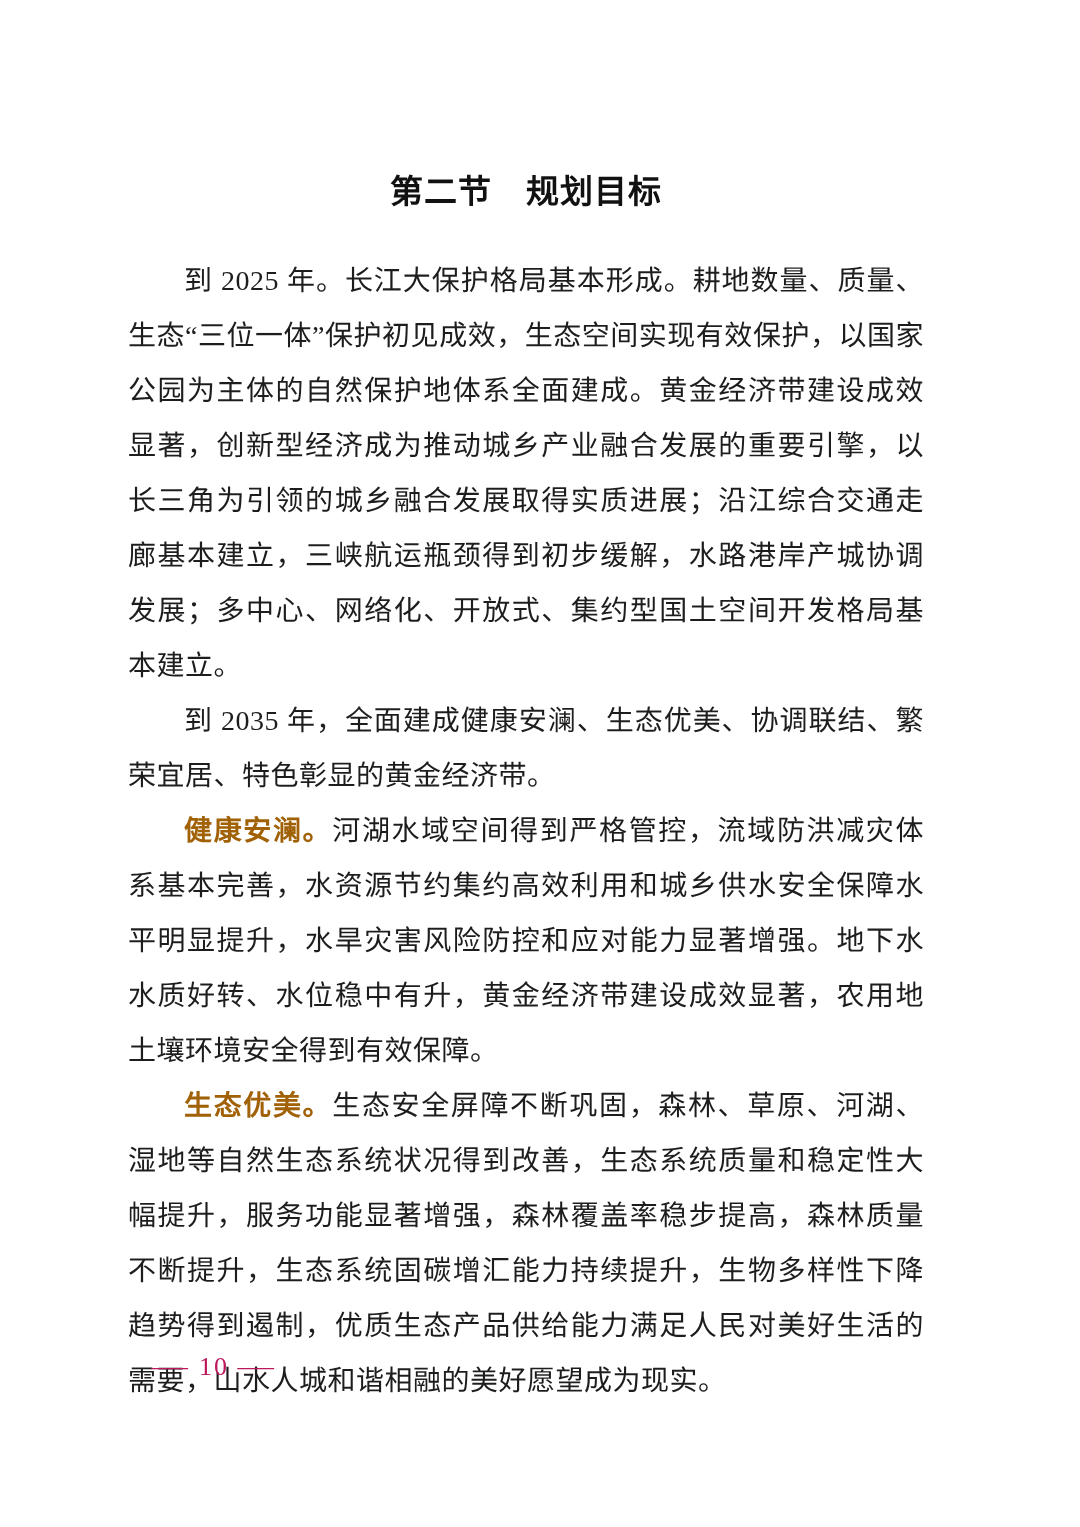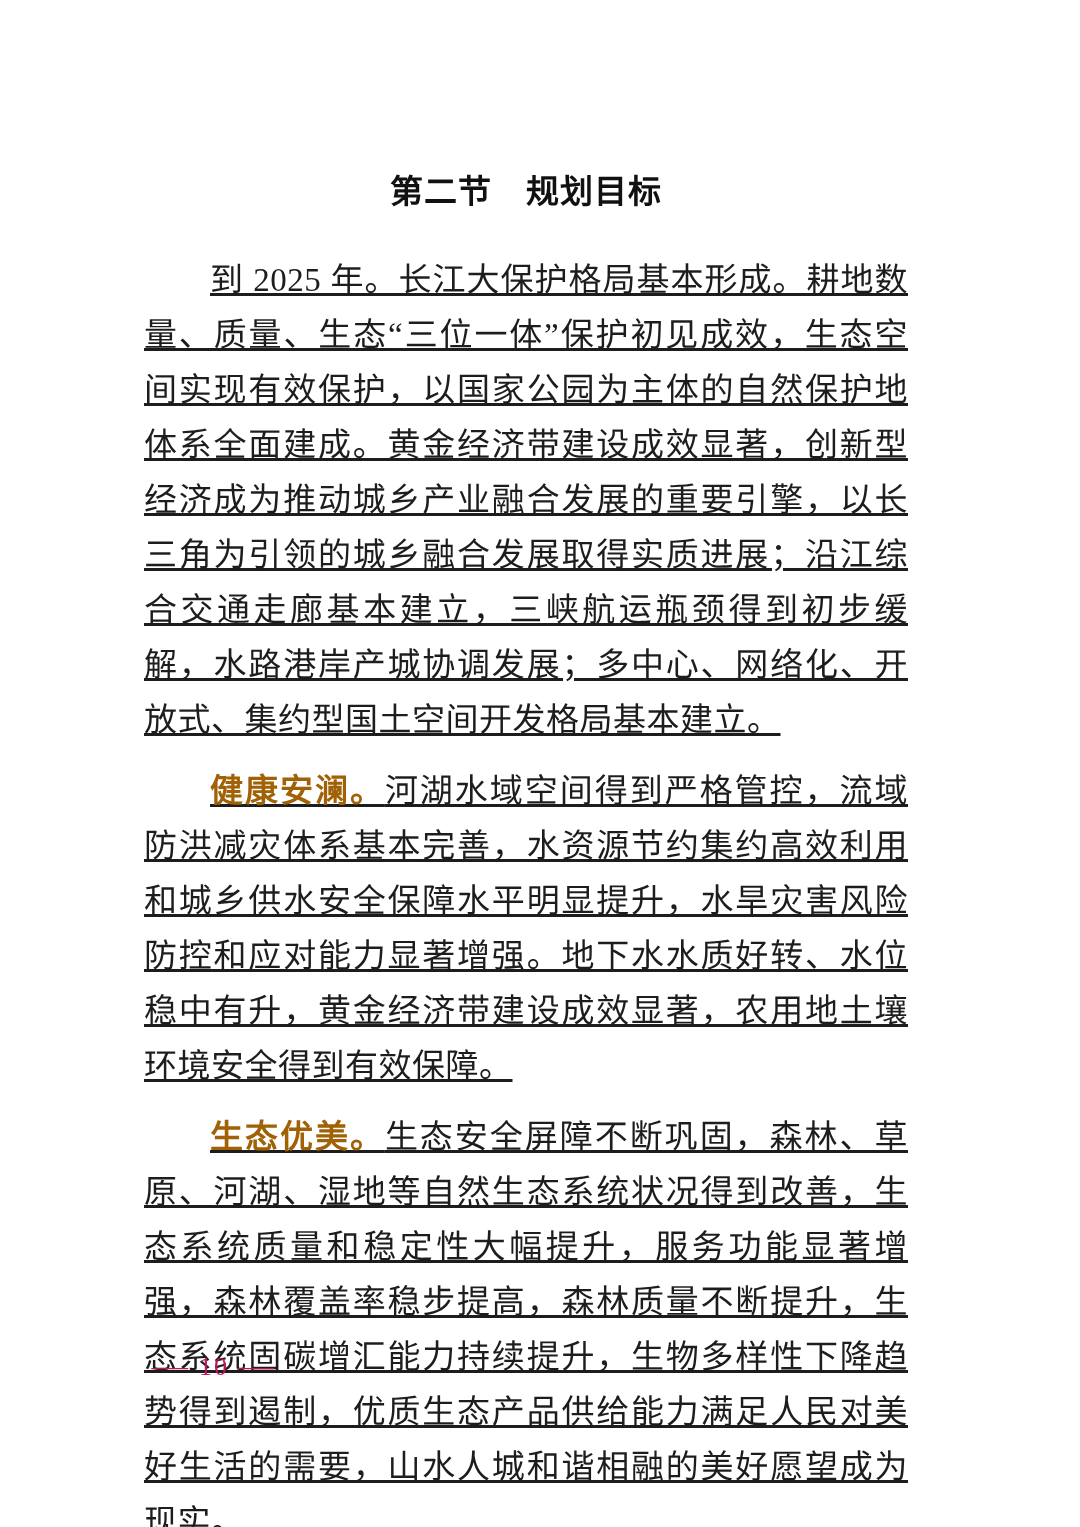--- a/index.html
+++ b/index.html
@@ -25,28 +25,27 @@
   .doc-title {
     margin: 0 0 40px 0;
     text-align: center;
     font-family: "Liberation Sans", "DejaVu Sans", sans-serif;
     font-size: 33px;
     font-weight: bold;
     color: #111111;
     letter-spacing: 1px;
   }
   .para {
-    margin: 16px;
-    font-size: 33px;
+    margin: 0;
+    font-size: 28px;
     line-height: 55px;
     text-align: justify;
     text-indent: 2em;
     letter-spacing: 0.5px;
     color: #1d1d1d;
-    text-decoration: underline;
   }
   .para .lead {
     font-weight: bold;
     color: #a16207;
   }
   .footer {
     position: absolute;
     left: 143px;
     top: 1352px;
     font-size: 26px;
@@ -62,20 +61,21 @@
 </style>
 </head>
 <body>
 
 <div class="page">
   <div class="content">
     <h1 class="doc-title">第二节　规划目标</h1>
 
     <p class="para"><span class="lead"></span><span>到 2025 年。长江大保护格局基本形成。耕地数量、质量、生态“三位一体”保护初见成效，生态空间实现有效保护，以国家公园为主体的自然保护地体系全面建成。黄金经济带建设成效显著，创新型经济成为推动城乡产业融合发展的重要引擎，以长三角为引领的城乡融合发展取得实质进展；沿江综合交通走廊基本建立，三峡航运瓶颈得到初步缓解，水路港岸产城协调发展；多中心、网络化、开放式、集约型国土空间开发格局基本建立。</span></p>
 
+    <p class="para"><span class="lead"></span><span>到 2035 年，全面建成健康安澜、生态优美、协调联结、繁荣宜居、特色彰显的黄金经济带。</span></p>
 
     <p class="para"><span class="lead">健康安澜。</span><span>河湖水域空间得到严格管控，流域防洪减灾体系基本完善，水资源节约集约高效利用和城乡供水安全保障水平明显提升，水旱灾害风险防控和应对能力显著增强。地下水水质好转、水位稳中有升，黄金经济带建设成效显著，农用地土壤环境安全得到有效保障。</span></p>
 
     <p class="para"><span class="lead">生态优美。</span><span>生态安全屏障不断巩固，森林、草原、河湖、湿地等自然生态系统状况得到改善，生态系统质量和稳定性大幅提升，服务功能显著增强，森林覆盖率稳步提高，森林质量不断提升，生态系统固碳增汇能力持续提升，生物多样性下降趋势得到遏制，优质生态产品供给能力满足人民对美好生活的需要，山水人城和谐相融的美好愿望成为现实。</span></p>
   </div>
 
   <div class="footer"><span class="dash">—</span><span>10</span><span class="dash">—</span></div>
 </div>
 
 </body></html>

